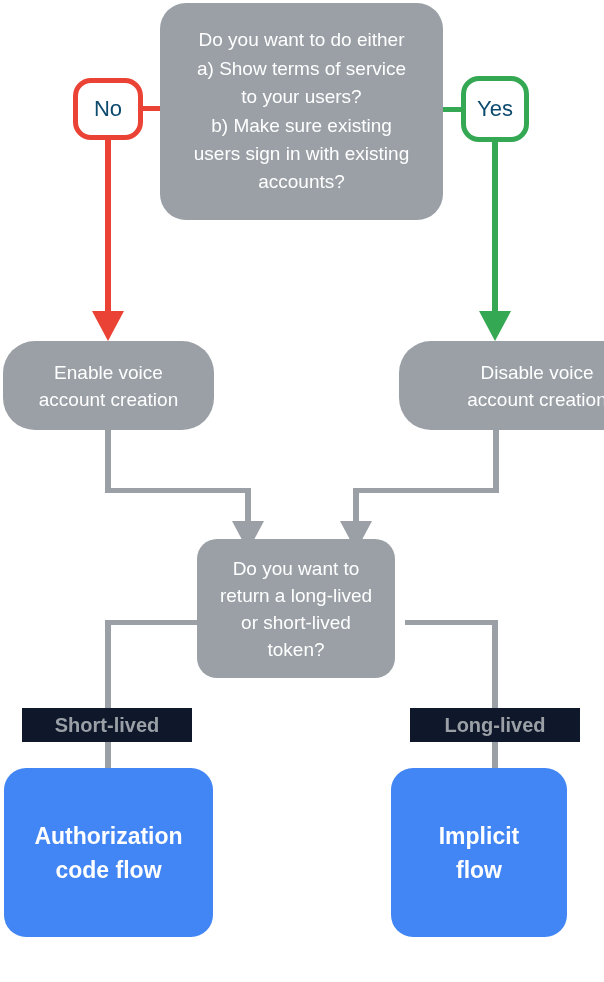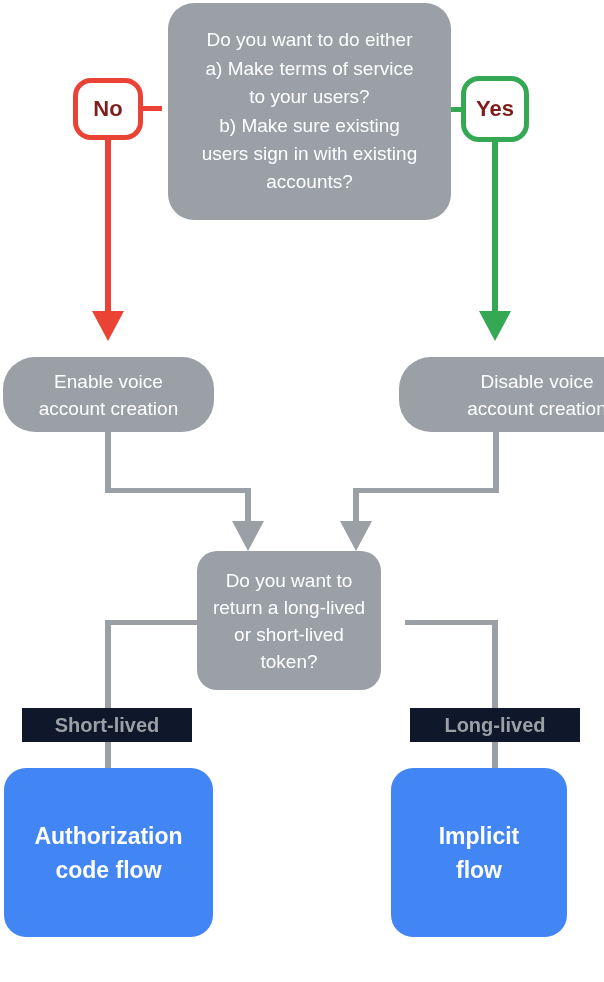--- a/index.html
+++ b/index.html
@@ -6,36 +6,36 @@
   #canvas{
     position:relative;width:604px;height:982px;overflow:hidden;background:#fff;
     font-family:"Liberation Sans","DejaVu Sans",sans-serif;
   }
   .box{
     position:absolute;background:#9AA0A6;color:#fff;
     display:flex;flex-direction:column;align-items:center;justify-content:center;
     text-align:center;
   }
   .box .ln{white-space:nowrap;}
-  .q-top{left:168px;top:3px;width:283px;height:217px;border-radius:26px;
+  .q-top{left:160px;top:3px;width:283px;height:217px;border-radius:26px;
          font-size:19px;line-height:28.4px;}
-  .q-mid{left:197px;top:551px;width:184px;height:139px;border-radius:20px;
+  .q-mid{left:197px;top:539px;width:198px;height:139px;border-radius:20px;
          font-size:19px;line-height:27px;}
-  .action{top:341px;width:211px;height:75px;border-radius:32px;
-          font-size:19px;line-height:27px;margin-top:16px;}
+  .action{top:341px;width:211px;height:89px;border-radius:32px;
+          font-size:19px;line-height:27px;}
   .action.left{left:3px;}
   .action.right{left:399px;width:212px;padding-left:32px;}
   .result{top:768px;height:169px;border-radius:22px;background:#4285F4;
           font-weight:bold;font-size:23px;line-height:34px;}
   .result.left{left:4px;width:209px;}
   .result.right{left:391px;width:176px;}
   .badge{
     position:absolute;background:#fff;box-sizing:border-box;border-radius:18px;
     display:flex;align-items:center;justify-content:center;
-    color:#7f1d1d;font-weight:bold;font-size:22px;z-index:3;
+    color:#0c4a6e;font-weight:normal;font-size:22px;z-index:3;
   }
   .badge.no{left:73px;top:78px;width:70px;height:62px;border:5px solid #EA4335;}
   .badge.yes{left:461px;top:76px;width:68px;height:66px;border:5px solid #34A853;}
   .line{position:absolute;background:#9AA0A6;}
   .line.red{background:#EA4335;}
   .line.green{background:#34A853;}
   .arr{position:absolute;width:0;height:0;
        border-left:16px solid transparent;border-right:16px solid transparent;
        border-top:30px solid #9AA0A6;}
   .arr.red{border-top-color:#EA4335;}
@@ -74,21 +74,21 @@
   <div class="line" style="left:105px;top:620px;width:92px;height:5px;"></div>
   <div class="line" style="left:105px;top:620px;width:6px;height:163px;"></div>
   <div class="arr" style="left:92px;top:783px;"></div>
 
   <div class="line" style="left:405px;top:620px;width:92px;height:5px;"></div>
   <div class="line" style="left:492px;top:620px;width:6px;height:163px;"></div>
   <div class="arr" style="left:479px;top:783px;"></div>
 
   <div class="box q-top">
     <div class="ln">Do you want to do either</div>
-    <div class="ln">a) Make terms of service</div>
+    <div class="ln">a) Show terms of service</div>
     <div class="ln">to your users?</div>
     <div class="ln">b) Make sure existing</div>
     <div class="ln">users sign in with existing</div>
     <div class="ln">accounts?</div>
   </div>
 
   <div class="badge no">No</div>
   <div class="badge yes">Yes</div>
 
   <div class="box action left">

